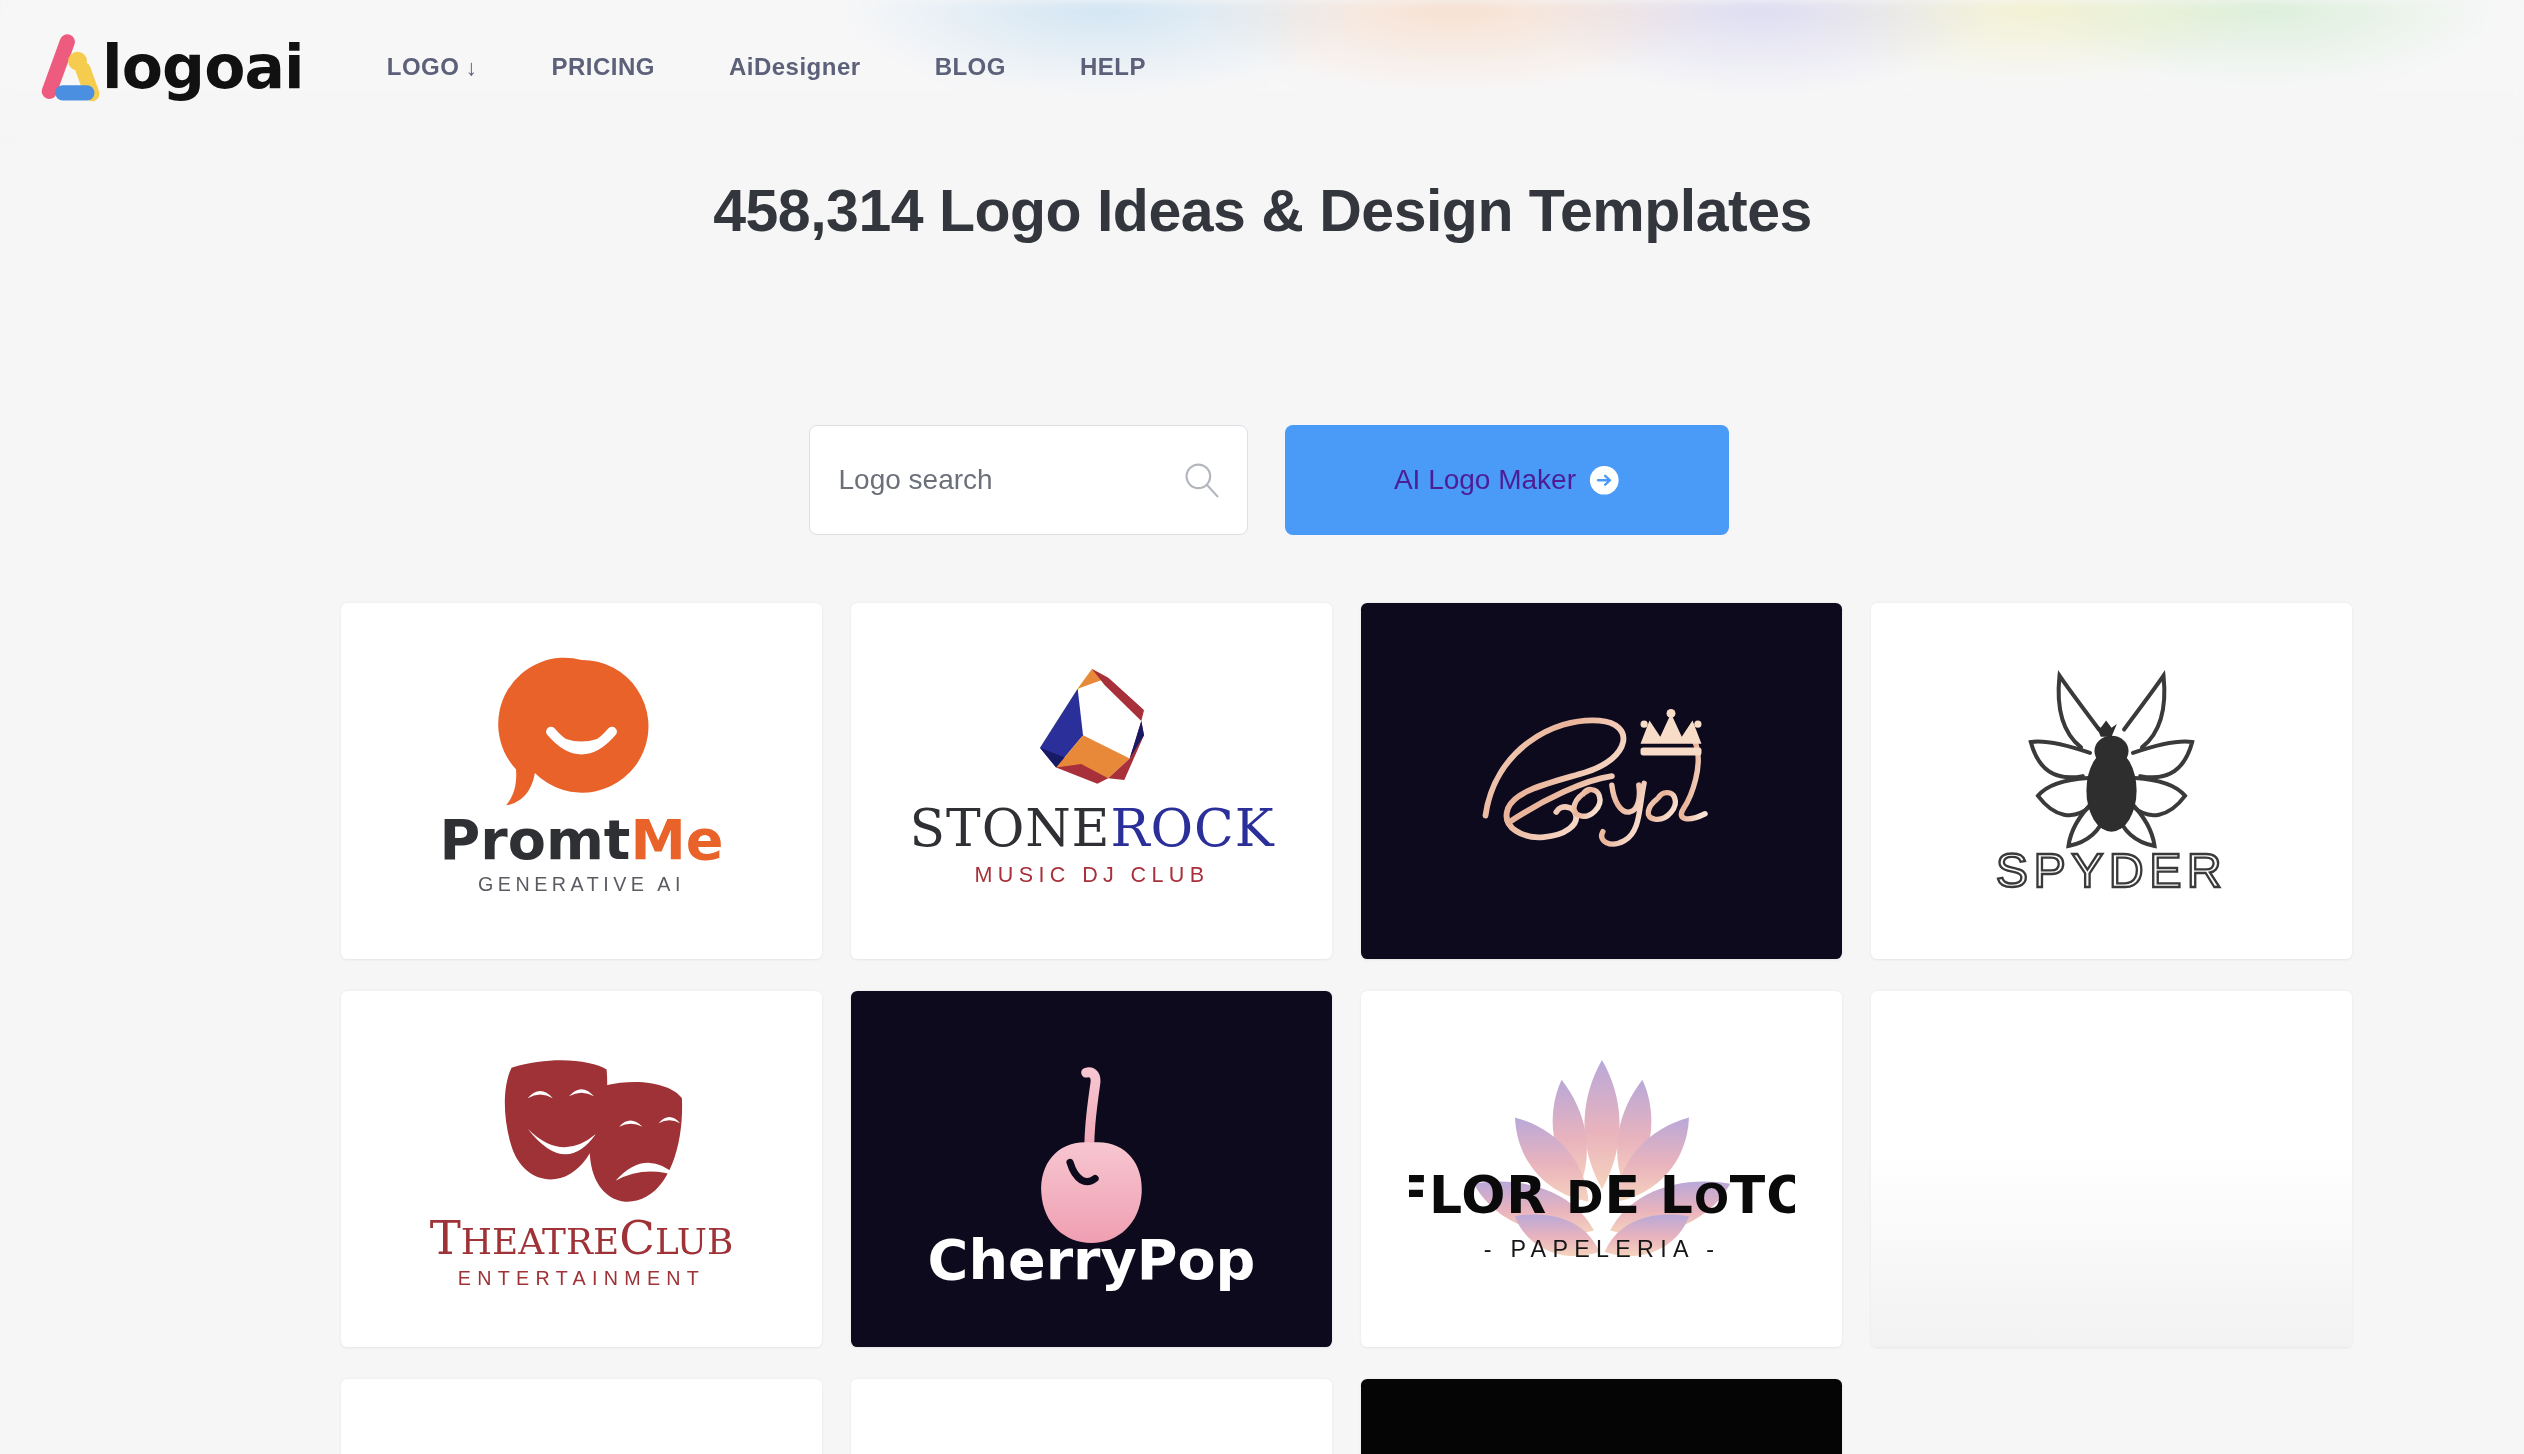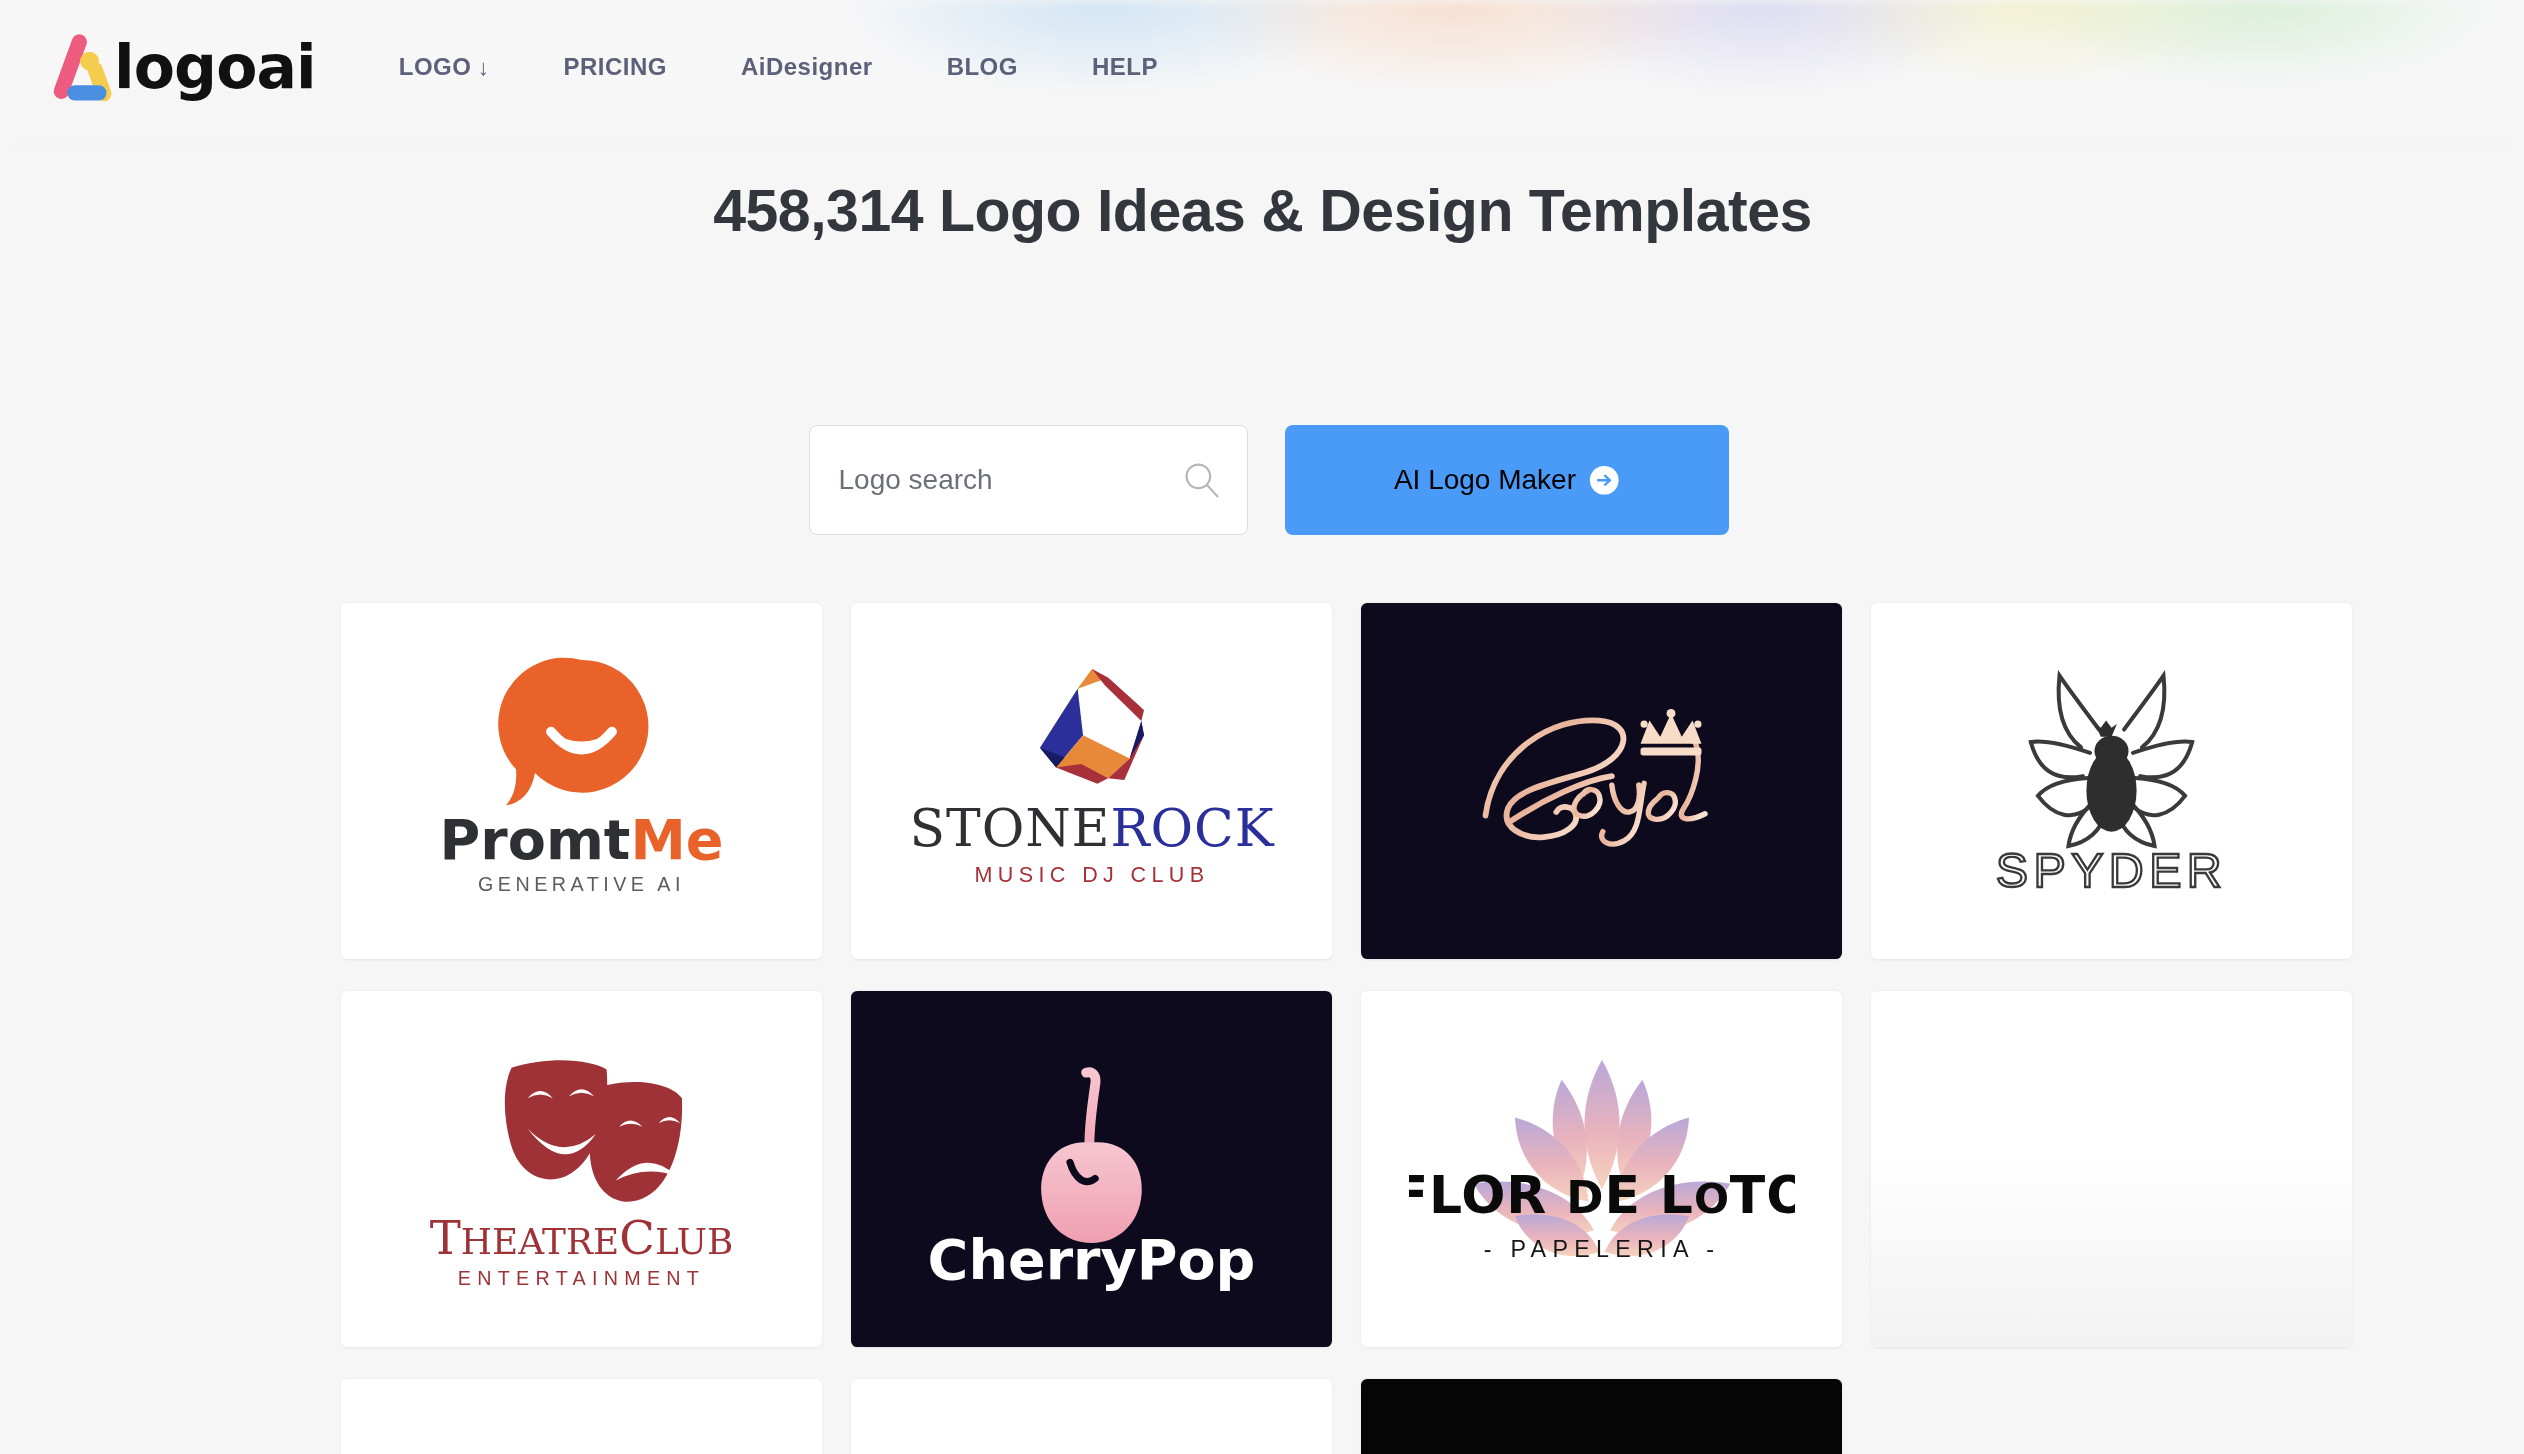--- a/index.html
+++ b/index.html
@@ -24,21 +24,21 @@
       radial-gradient(ellipse 386px 135px at 1455px 0px, rgba(246,190,150,.42), rgba(246,190,150,0) 70%),
       radial-gradient(ellipse 341px 135px at 1760px 0px, rgba(176,172,228,.38), rgba(176,172,228,0) 70%),
       radial-gradient(ellipse 341px 126px at 2029px 0px, rgba(235,232,150,.40), rgba(235,232,150,0) 70%),
       radial-gradient(ellipse 341px 126px at 2263px 0px, rgba(170,225,165,.38), rgba(170,225,165,0) 70%),
       linear-gradient(to bottom, #f7f7f8, #f6f6f7);
     filter: blur(5.4px);
     pointer-events: none;
   }
   
   .header {
-    position: absolute; top: 0; left: 12px;
+    position: absolute; top: 0; left: 0;
     width: 2461px; height: 133px;
     display: flex; align-items: center;
   }
   .brand {
     display: flex; align-items: center;
     margin-left: 30.5px;
     height: 90px;
   }
   .brand-mark { width: 77px; height: 75px; display: block; }
   .brand-word {
@@ -105,21 +105,21 @@
   .search-input::placeholder { color: #6c7079; opacity: 1; }
   .search-icon {
     position: absolute; right: 25px; top: 50%;
     transform: translateY(-50%);
     width: 40px; height: 40px;
   }
   .ai-btn {
     width: 444px; height: 110px;
     background: #4a9bf7;
     border: 0; border-radius: 8px;
-    color: #000000;
+    color: #4c1d95;
     font-family: "Liberation Sans", sans-serif;
     font-size: 28px; font-weight: 400;
     display: flex; align-items: center; justify-content: center; gap: 12.6px;
     cursor: pointer;
   }
   .ai-btn .arrow-circ { width: 30.5px; height: 30.5px; display: block; }
 
   
   .grid {
     position: absolute; top: 603px; left: 341px;

